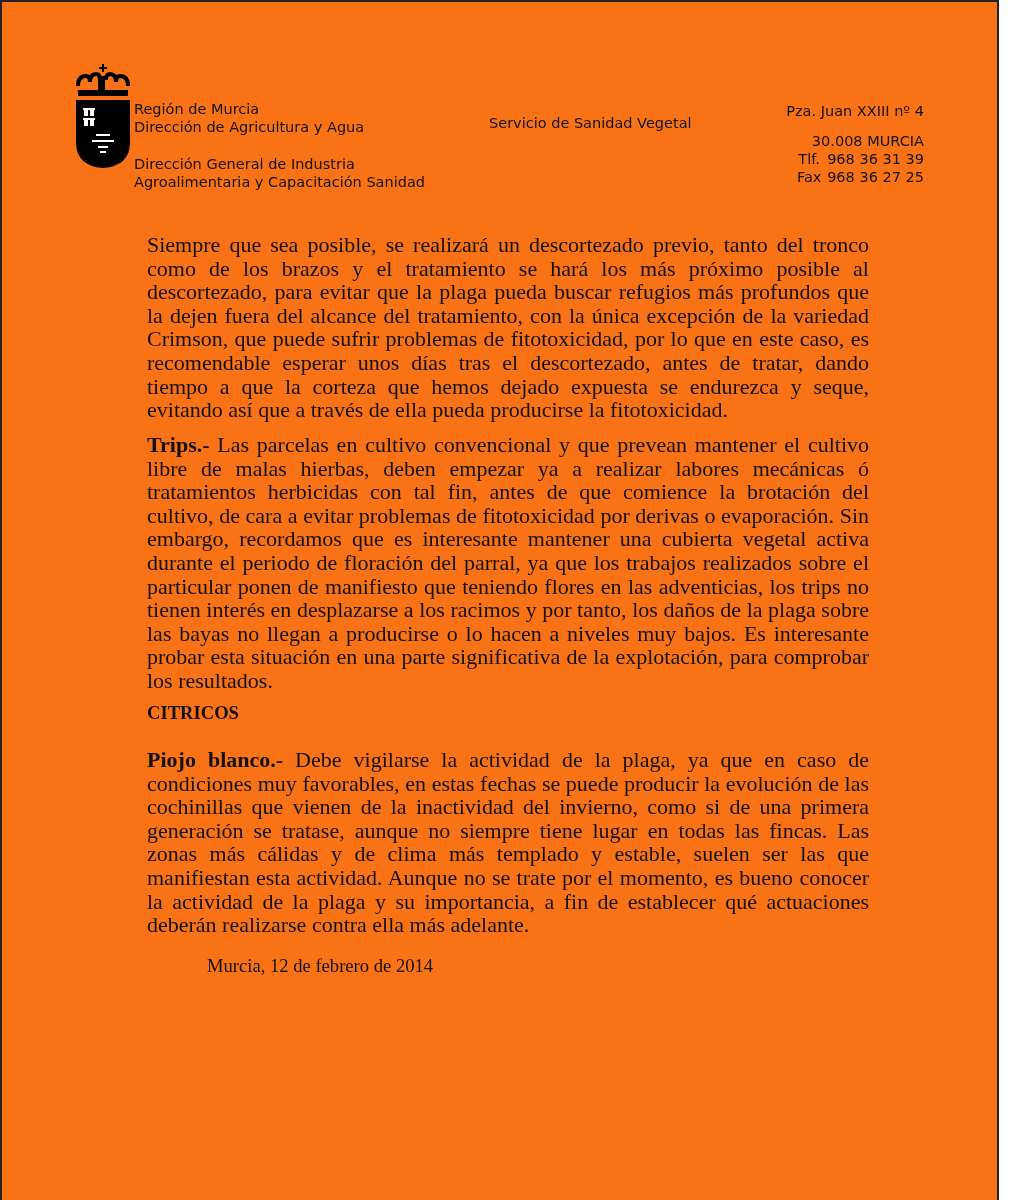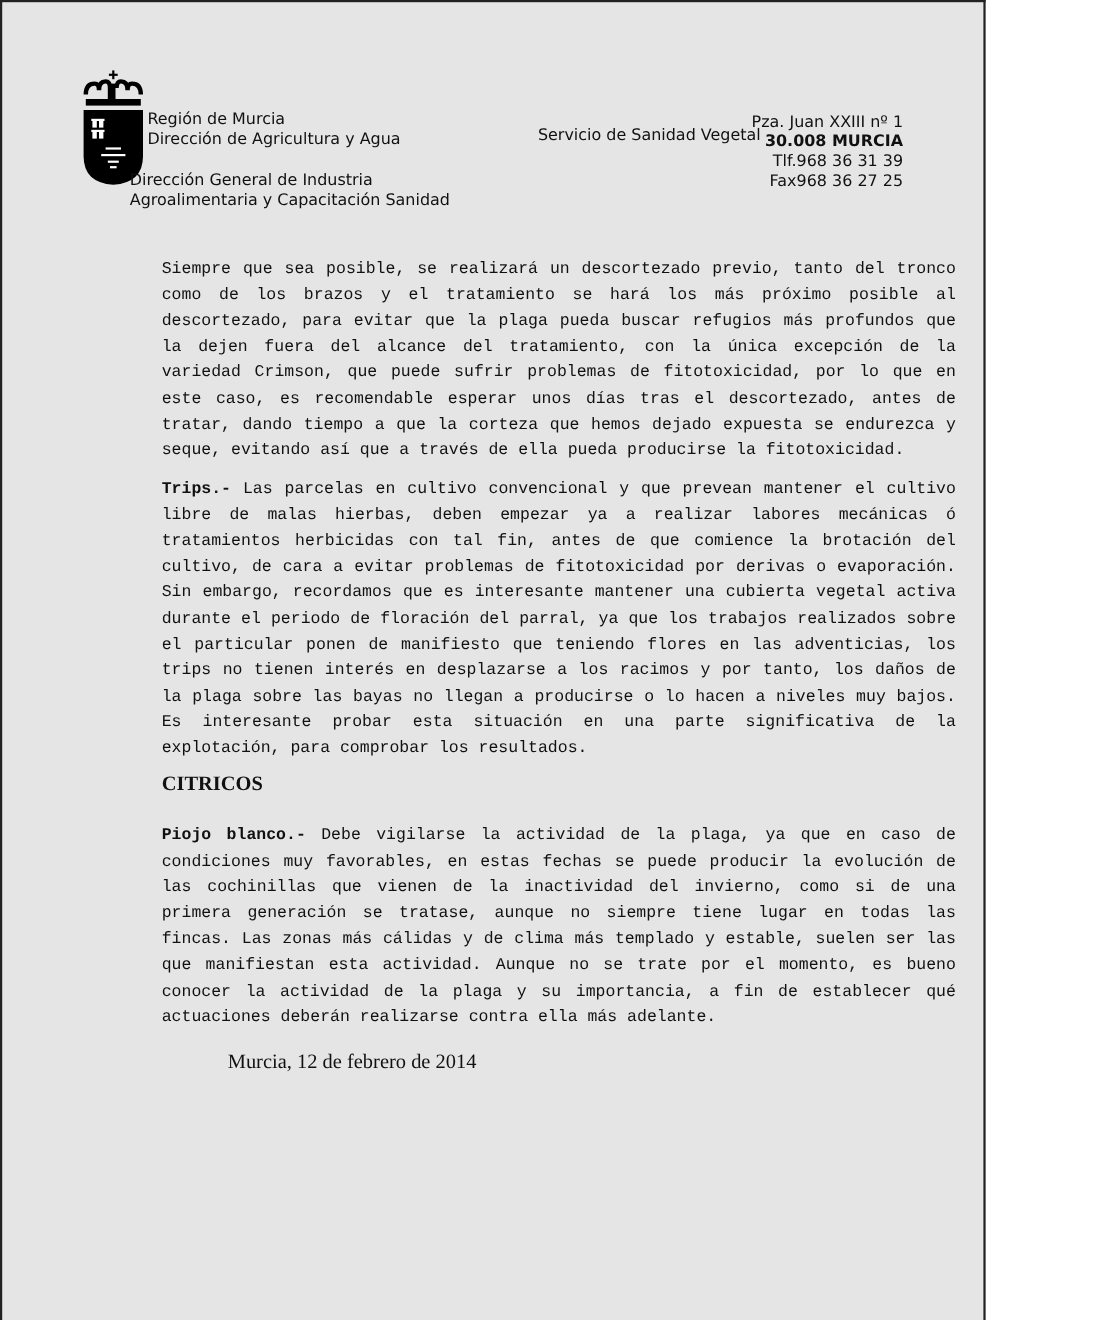--- a/index.html
+++ b/index.html
@@ -1,36 +1,36 @@
 <!DOCTYPE html>
 <html><head>
   <meta charset="utf-8">
   <style>
     * { margin: 0; padding: 0; box-sizing: border-box; }
     html, body { width: 1011px; height: 1200px; background: #ffffff; overflow: hidden; }
     body { position: relative; color: #000; }
     .page {
-      position: absolute; left: 0; top: 0; width: 896px; height: 1200px;
+      position: absolute; left: 0; top: 0; width: 999px; height: 1200px;
       border-top: 2px solid #222; border-left: 2px solid #222; border-right: 2px solid #222;
-      background: #e5e5e5;
+      background: #f97316;
     }
     .logo { position: absolute; left: 72px; top: 60px; width: 58px; height: 110px; }
     .hdr {
       position: absolute; font-family: "DejaVu Sans", sans-serif; font-size: 14.5px;
       line-height: 18px; color: #111; white-space: nowrap;
     }
     .hdr-left1 { left: 132px; top: 98px; }
-    .hdr-left2 { left: 116px; top: 153px; }
+    .hdr-left2 { left: 132px; top: 153px; }
     .hdr-center { left: 487px; top: 112px; }
     .hdr-right { right: 73px; top: 100px; text-align: right; }
-    .hdr-right .bold { font-weight: bold; }
-    .hdr-right .tel-label { display: inline-block; width: 36px; text-align: right; margin-left: 29px; }
+    .hdr-right .bold { font-weight: normal; margin-top: 12px; }
+    .hdr-right .tel-label { display: inline-block; width: 36px; text-align: center; margin-left: 29px; }
     .body-text {
       position: absolute; left: 145px; width: 722px;
-      font-family: Liberation Mono, monospace; font-size: 15px; line-height: 23.6px;
+      font-family: Liberation Serif, serif; font-size: 22px; line-height: 23.6px;
       text-align: justify; color: #111;
     }
     .p1 { top: 231px; }
     .p2 { top: 418px; margin-top: 13px; }
     .p3 { top: 746px; }
     .section-title {
       position: absolute; left: 145px; width: 722px; top: 700px; text-align: left;
       font-family: "Liberation Serif", serif; font-size: 18.6px; font-weight: bold; color: #111;
     }
     .lead { font-weight: bold; }
@@ -72,21 +72,21 @@
     <div>Dirección de Agricultura y Agua</div>
   </div>
   <div class="hdr hdr-left2">
     <div>Dirección General de Industria</div>
     <div>Agroalimentaria y Capacitación Sanidad</div>
   </div>
 
   <div class="hdr hdr-center">Servicio de Sanidad Vegetal</div>
 
   <div class="hdr hdr-right">
-    <div>Pza. Juan XXIII nº 1</div>
+    <div>Pza. Juan XXIII nº 4</div>
     <div class="bold">30.008 MURCIA</div>
     <div><span class="tel-label">Tlf.</span><span>968 36 31 39</span></div>
     <div><span class="tel-label">Fax</span><span>968 36 27 25</span></div>
   </div>
 
   <p class="body-text p1">Siempre que sea posible, se realizará un descortezado previo, tanto del tronco como de los brazos y el tratamiento se hará los más próximo posible al descortezado, para evitar que la plaga pueda buscar refugios más profundos que la dejen fuera del alcance del tratamiento, con la única excepción de la variedad Crimson, que puede sufrir problemas de fitotoxicidad, por lo que en este caso, es recomendable esperar unos días tras el descortezado, antes de tratar, dando tiempo a que la corteza que hemos dejado expuesta se endurezca y seque, evitando así que a través de ella pueda producirse la fitotoxicidad.</p>
 
   <p class="body-text p2"><span class="lead">Trips.-</span><span> Las parcelas en cultivo convencional y que prevean mantener el cultivo libre de malas hierbas, deben empezar ya a realizar labores mecánicas ó tratamientos herbicidas con tal fin, antes de que comience la brotación del cultivo, de cara a evitar problemas de fitotoxicidad por derivas o evaporación. Sin embargo, recordamos que es interesante mantener una cubierta vegetal activa durante el periodo de floración del parral, ya que los trabajos realizados sobre el particular ponen de manifiesto que teniendo flores en las adventicias, los trips no tienen interés en desplazarse a los racimos y por tanto, los daños de la plaga sobre las bayas no llegan a producirse o lo hacen a niveles muy bajos. Es interesante probar esta situación en una parte significativa de la explotación, para comprobar los resultados.</span></p>
 
   <div class="section-title">CITRICOS</div>

